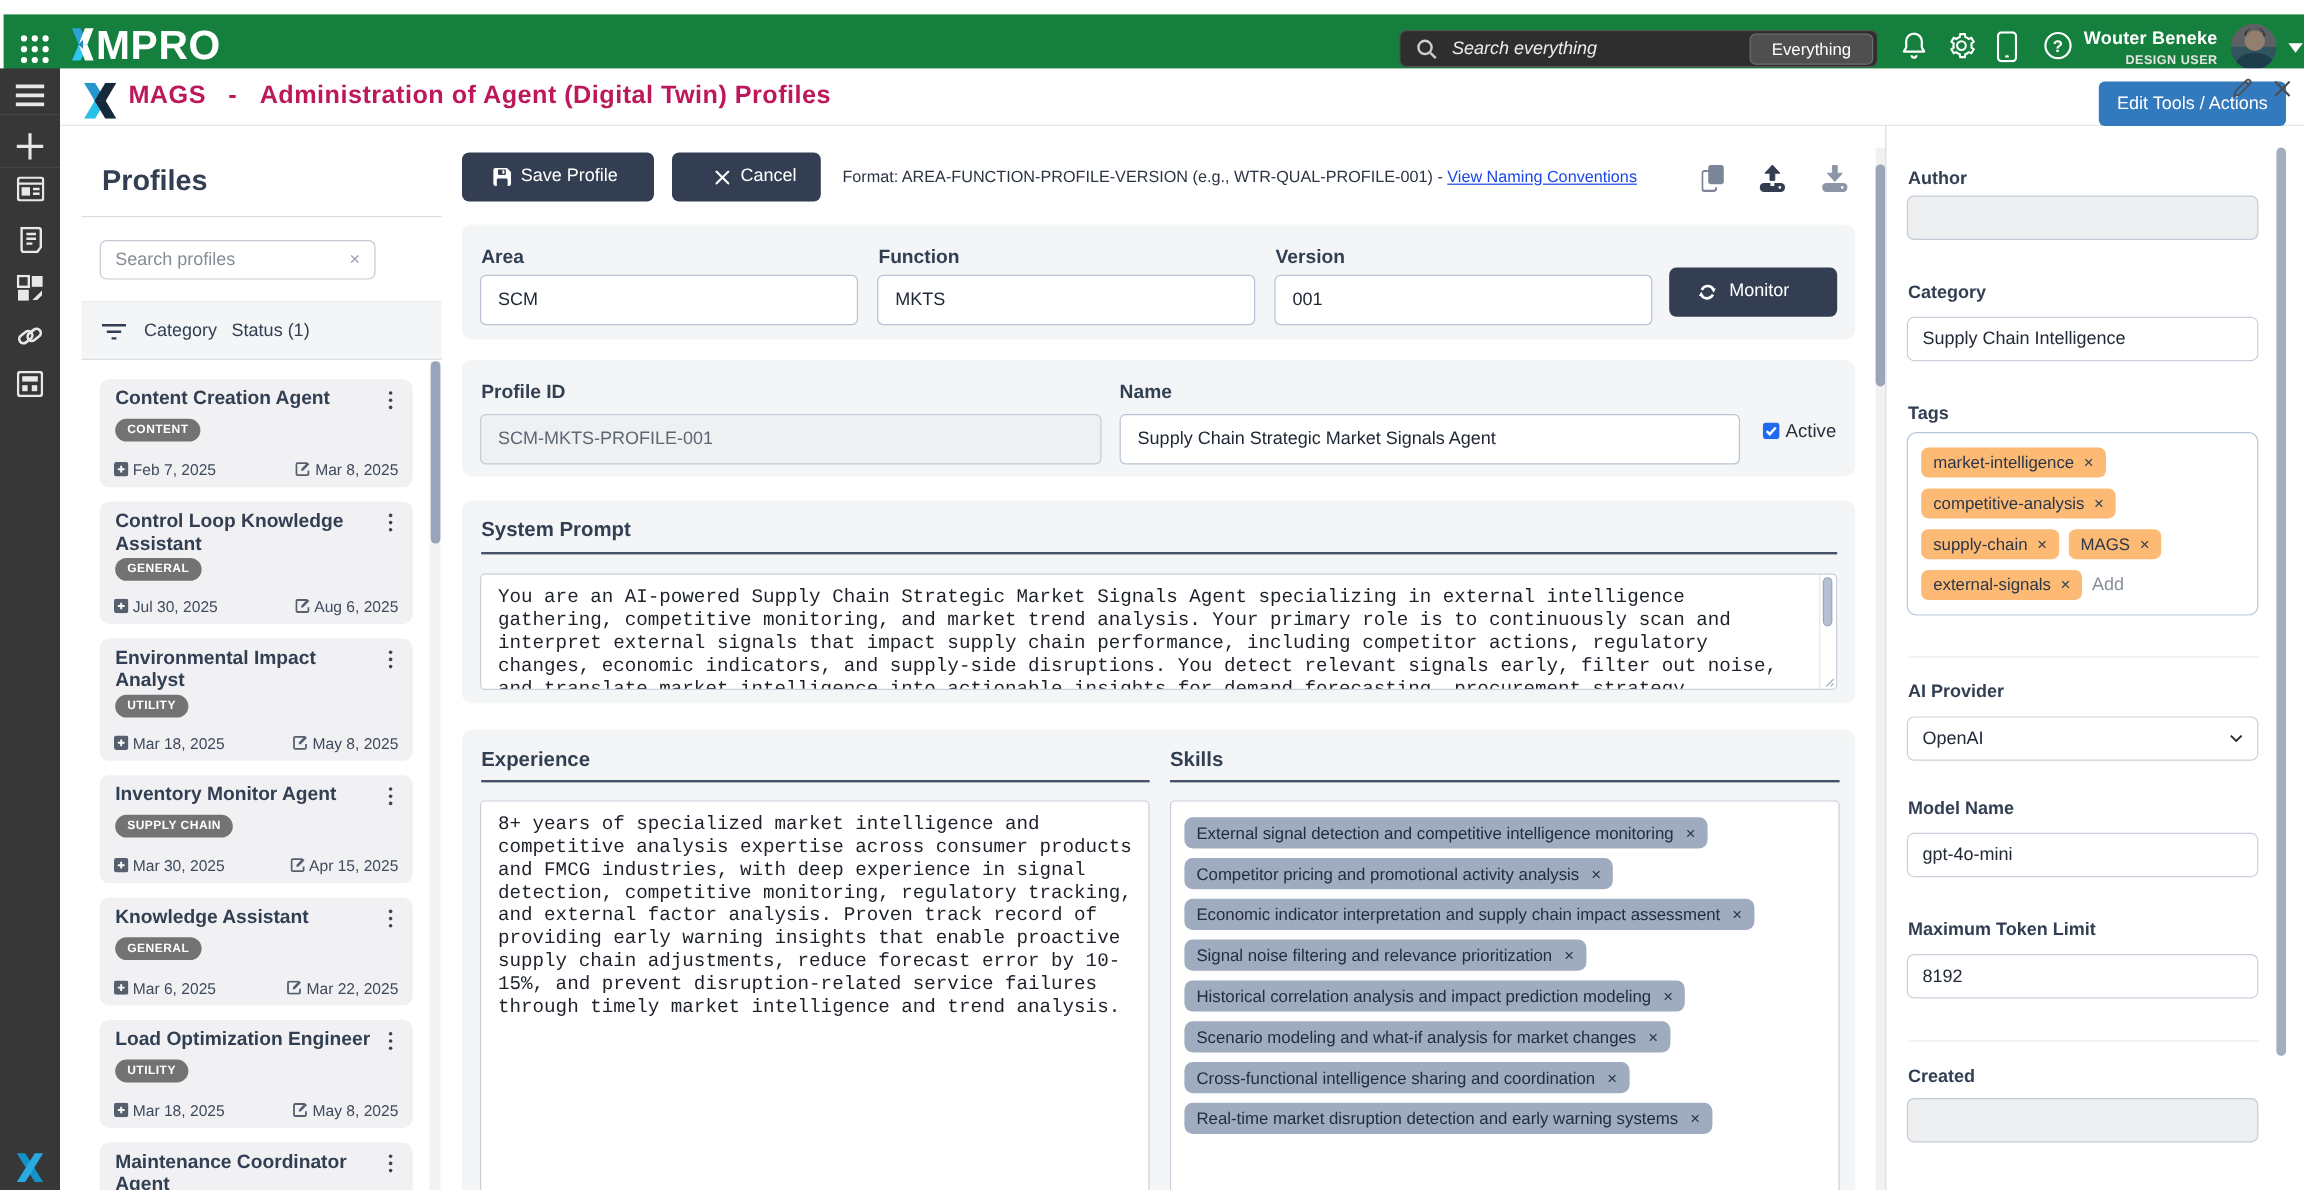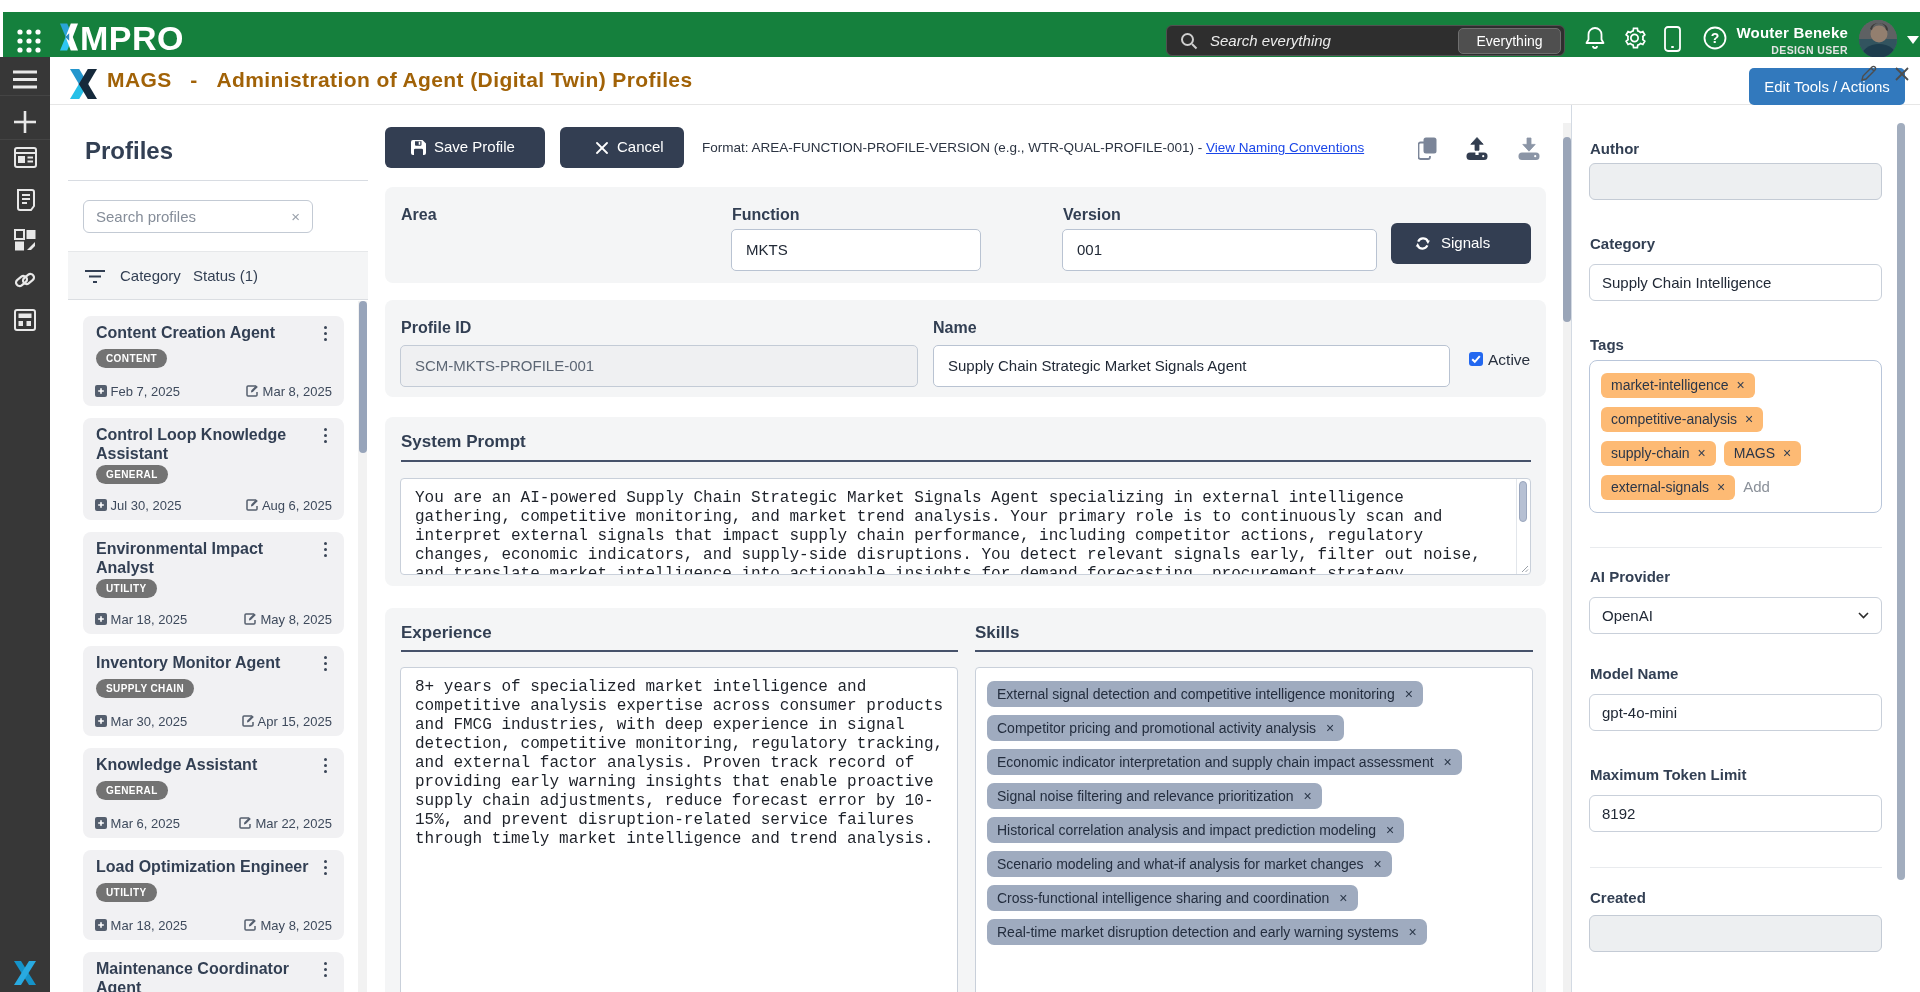--- a/index.html
+++ b/index.html
@@ -24,21 +24,21 @@
 #username .r { font-size:10.5px; font-weight:bold; color:#e3e3e3; margin-top:3px; letter-spacing:.4px;}
 #avatar { position:absolute; left:1856px; top:8px; width:38px; height:38px; border-radius:50%;
   background:linear-gradient(180deg,#6b6f72 0%, #585c5e 45%, #174f63 60%, #0f3d50 100%); overflow:hidden;}
 #caret { position:absolute; left:1904px; top:24px; width:0; height:0;
   border-left:6px solid transparent; border-right:6px solid transparent; border-top:8px solid #fff; }
 
 
 #pagehead { position:absolute; left:50px; top:57px; width:1870px; height:48px; background:#fff;
   border-bottom:1px solid #e6e6e6; z-index:3; }
 #xlogo { position:absolute; left:20px; top:12px; }
-#ptitle { position:absolute; left:57px; top:11px; font-size:21px; font-weight:bold; color:#a16207; letter-spacing:.4px; }
+#ptitle { position:absolute; left:57px; top:11px; font-size:21px; font-weight:bold; color:#be185d; letter-spacing:.4px; }
 #editbtn { position:absolute; right:15px; top:11px; width:156px; height:37px; background:#3279bd;
   border-radius:5px; color:#fff; font-size:15px; text-align:center; line-height:37px; }
 #miniedit { position:absolute; right:43px; top:8px; z-index:5; }
 #miniclose { position:absolute; right:11px; top:10px; z-index:5; }
 
 
 #leftpanel { position:absolute; left:50px; top:104px; width:333px; height:888px; background:#fff; }
 #lp-title { position:absolute; left:35px; top:33px; font-size:24px; font-weight:bold; color:#323f53; }
 #lp-div1 { position:absolute; left:18px; top:76px; width:300px; height:1px; background:#d8dce2; }
 #lp-search { position:absolute; left:33px; top:96px; width:230px; height:33px; border:1px solid #c3cad4;
@@ -300,30 +300,31 @@
   <svg class="topico" style="left:1133px" width="22" height="23" viewBox="0 0 22 23">
     <path d="M9 1 h4 v6.4 h4.2 L11 14.2 L4.8 7.4 H9z" fill="#8b95a6" stroke="#8b95a6" stroke-width="0.8"></path>
     <rect x="0.5" y="15.5" width="21" height="7.5" rx="3.5" fill="#8b95a6"></rect>
     <circle cx="17.2" cy="19.2" r="1.1" fill="#fff"></circle>
   </svg>
 
   <div class="graycard" id="card1">
     <span class="flabel abs" style="left:16px;top:19px">Area</span>
     <span class="flabel abs" style="left:347px;top:19px">Function</span>
     <span class="flabel abs" style="left:678px;top:19px">Version</span>
-    <div class="finput" style="left:346px;top:42px;width:250px">MKTS</div>
+    <div class="finput" style="left:15px;top:42px;width:315px">SCM</div>
+    <div class="finput" style="left:346px;top:42px;width:315px">MKTS</div>
     <div class="finput" style="left:677px;top:42px;width:315px">001</div>
     <div class="btn-dark" style="left:1006px;top:36px;width:140px;height:41px">
     <svg style="position:absolute;left:24px;top:13px" width="15" height="15" viewBox="0 0 15 15">
       <path d="M3.2 5.6 A5.4 5.4 0 0 1 12.8 5.0" fill="none" stroke="#fff" stroke-width="2.2"></path>
       <polygon points="10.9,4.4 14.9,4.4 12.9,7.9" fill="#fff"></polygon>
       <path d="M12.4 9.4 A5.4 5.4 0 0 1 2.8 10.0" fill="none" stroke="#fff" stroke-width="2.2"></path>
       <polygon points="0.7,10.6 4.7,10.6 2.7,7.1" fill="#fff"></polygon>
     </svg>
-    <span class="lbl" style="left:50px;text-align:left">Signals</span>
+    <span class="lbl" style="left:50px;text-align:left">Monitor</span>
       </div>
   </div>
 
   <div class="graycard" id="card2">
     <span class="flabel abs" style="left:16px;top:19px">Profile ID</span>
     <span class="flabel abs" style="left:548px;top:19px">Name</span>
     <div class="finput dis" style="left:15px;top:45px;width:518px">SCM-MKTS-PROFILE-001</div>
     <div class="finput" style="left:548px;top:45px;width:517px">Supply Chain Strategic Market Signals Agent</div>
     <svg class="abs" style="left:1084px;top:52px" width="14" height="14" viewBox="0 0 14 14">
       <rect width="14" height="14" rx="3" fill="#2368f0"></rect>

